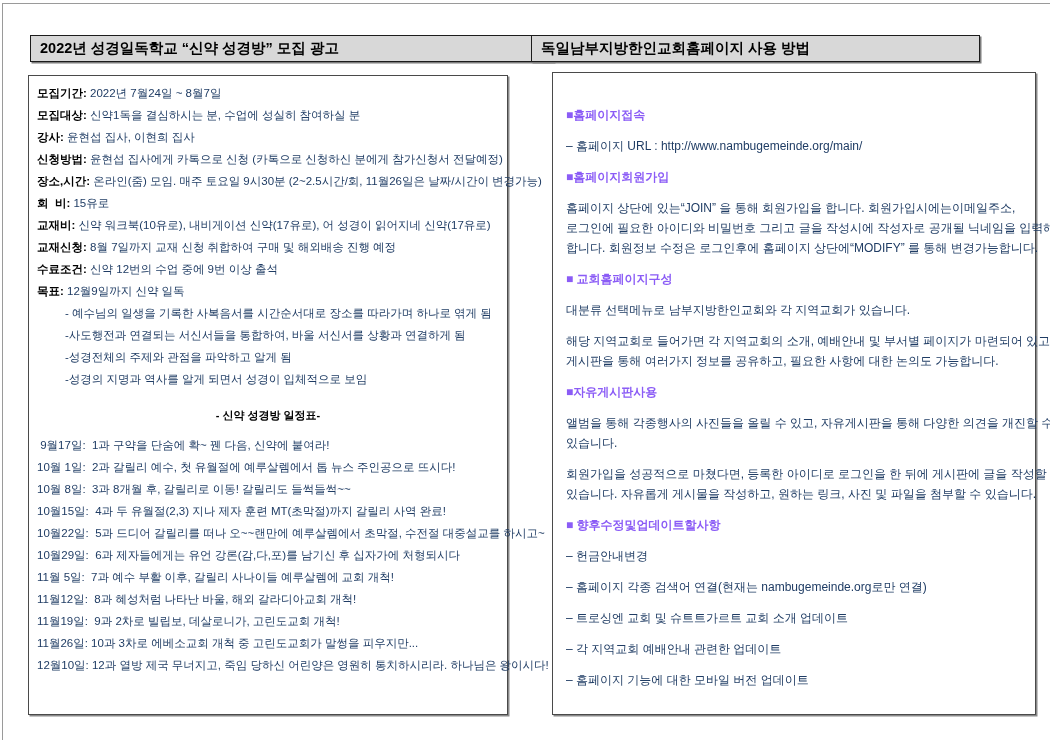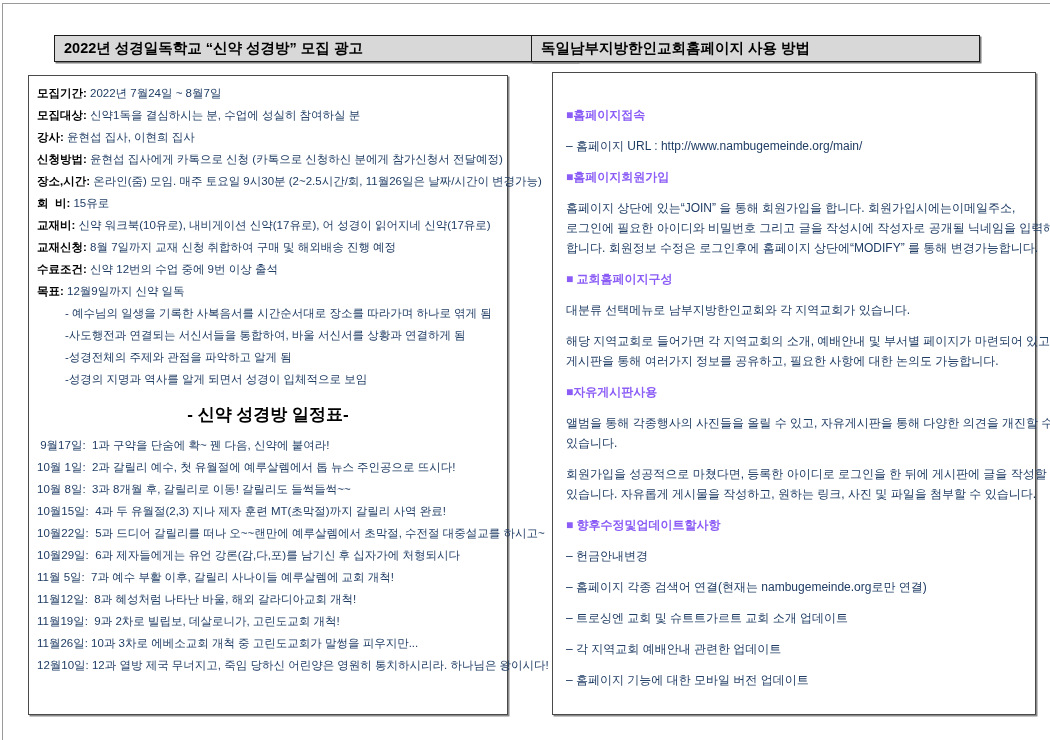--- a/index.html
+++ b/index.html
@@ -8,34 +8,34 @@
   .frame-top  { position:absolute; left:2px; top:3px; right:0; height:1px; background:#9a9a9a; }
   .frame-left { position:absolute; left:2px; top:3px; bottom:0; width:1px; background:#9a9a9a; }
 
   .titlebar {
     position:absolute; height:27px; background:#d8d8d8;
     border:1px solid #1c1c1c; box-shadow:1.5px 1.5px 0 #7d7d7d;
     box-sizing:border-box; display:flex; align-items:center;
     padding-left:9px; font-weight:bold; font-size:14.5px; color:#000;
     white-space:pre;
   }
-  #left-title  { left:30px;  top:35px; width:524px;margin-left:24px; }
+  #left-title  { left:30px;  top:35px; width:524px; }
   #right-title { left:531px; top:35px; width:449px; }
 
   .contentbox {
     position:absolute; background:#fff; border:1px solid #4a4a4a;
     box-shadow:1.5px 1.5px 0 #8a8a8a; box-sizing:border-box;
   }
   #left-box  { left:28px;  top:75px; width:480px; height:640px; padding:6px 8px; font-size:11.5px; color:#1f3c64; }
   #right-box { left:552px; top:72px; width:484px; height:643px; padding:32px 13px 0 13px; font-size:12px; color:#1f3c64; }
 
   .ln  { white-space:pre; line-height:22px; height:22px; }
   .lbl { font-weight:bold; color:#000; }
   .sub { padding-left:28px; }
-  .sched-title { text-align:center; font-weight:bold; color:#000; font-size:17px; line-height:22px; margin:14px 0 8px 0; white-space:pre; }
+  .sched-title { text-align:center; font-weight:bold; color:#000; font-size:11px; line-height:22px; margin:14px 0 8px 0; white-space:pre; }
 
   .block { margin-bottom:11px; }
   .block.heading { color:#8b5cf6; font-weight:bold; }
   .pline { white-space:pre; line-height:20px; }
 </style>
 </head>
 <body>
 
 <div class="page">
   <div class="frame-top"></div>

